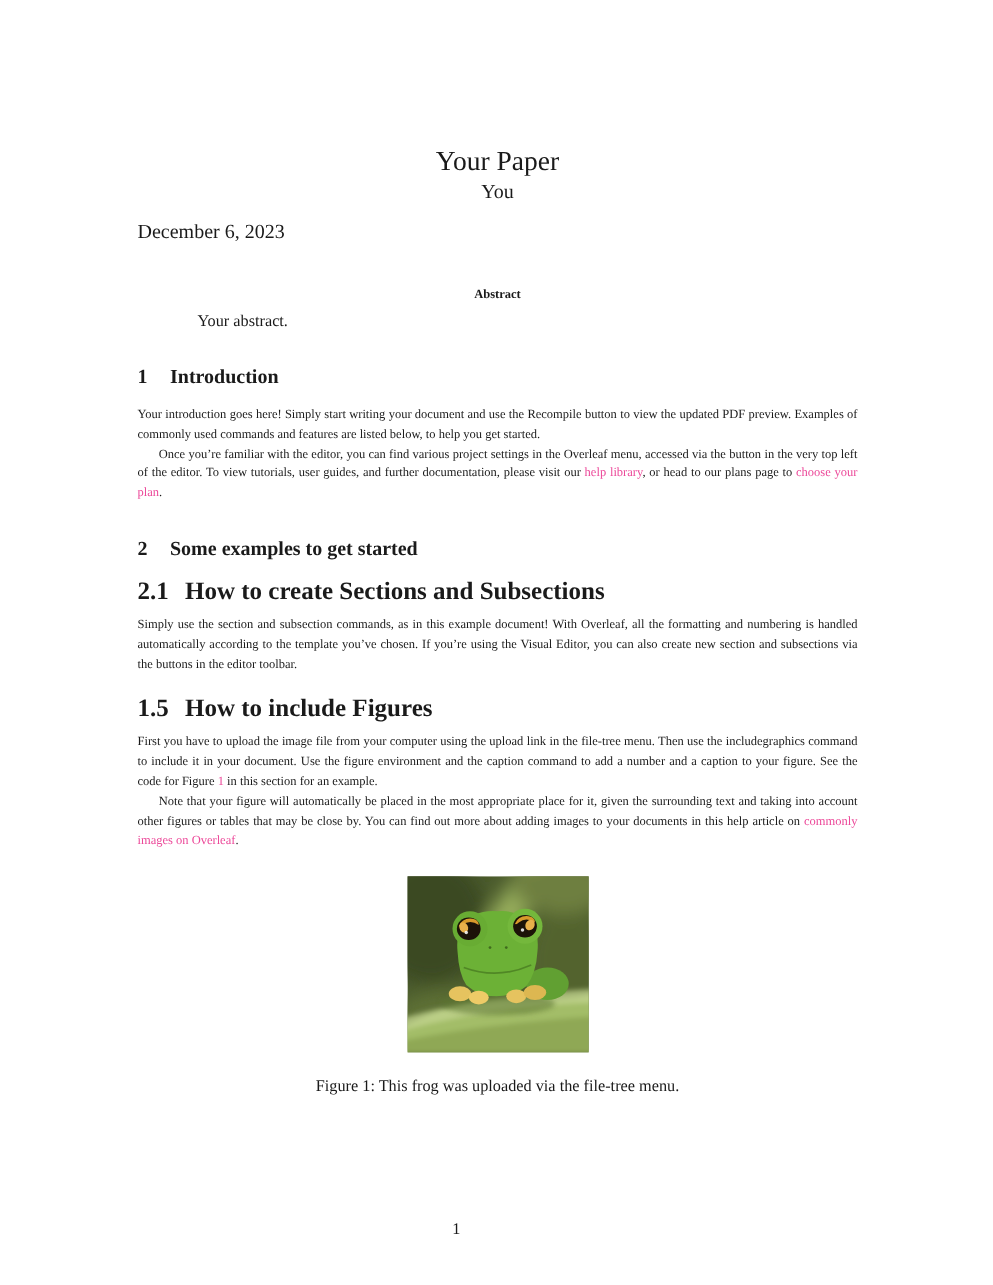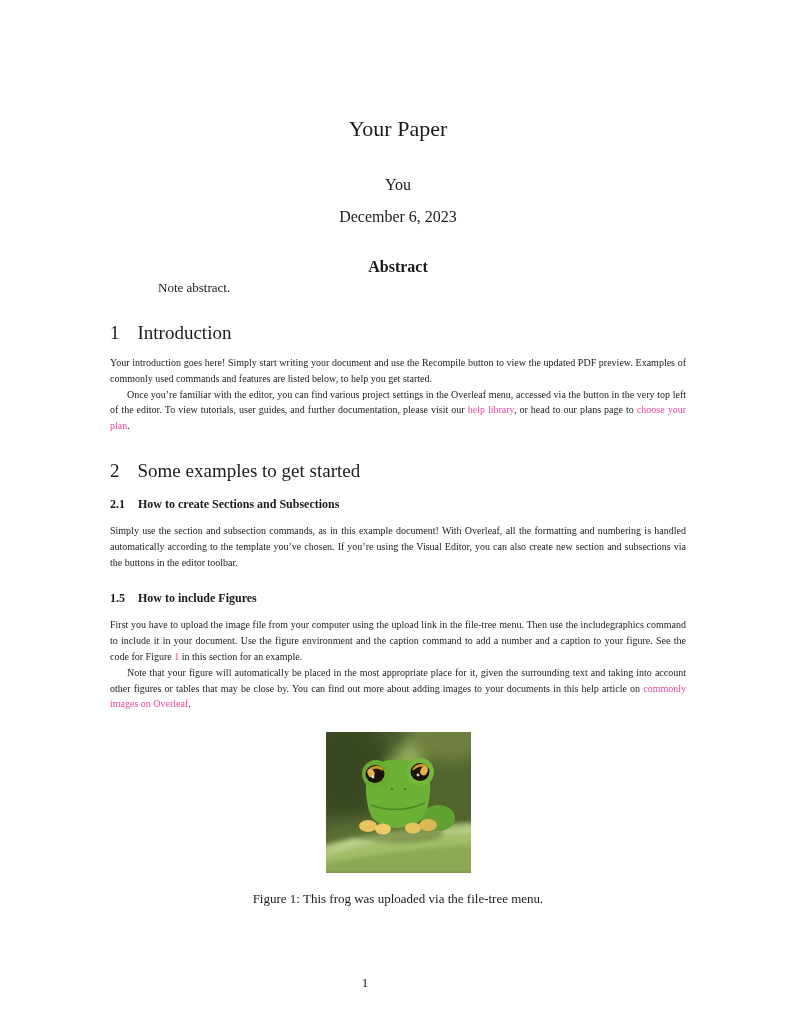--- a/index.html
+++ b/index.html
@@ -19,53 +19,52 @@
     width: 576px;
   }
   .doc-title {
     margin: 116px 0 0 0;
     font-size: 22px;
     font-weight: 400;
     text-align: center;
     line-height: 26px;
   }
   .doc-author {
-    margin-top: 33px;
+    margin-top: 2px;
     font-size: 16px;
     text-align: center;
     line-height: 19px;
   }
   .doc-date {
     margin-top: 13px;
     font-size: 16px;
-    text-align: center;
     line-height: 19px;
   }
   .abstract-heading {
     margin-top: 32px;
-    font-size: 16px;
+    font-size: 10px;
     font-weight: 700;
     text-align: center;
     line-height: 17px;
   }
   .abstract-body {
     margin: 5px 48px 0 48px;
     font-size: 13px;
     line-height: 16px;
   }
   h2.sec {
     margin: 25px 0 0 0;
-    font-size: 19px;
-    font-weight: 400;
+    font-size: 16px;
+    font-weight: 700;
     line-height: 23px;
   }
   h2.sec .sec-num { display: inline-block; margin-right: 18px; }
   h3.subsec {
     margin: 13px 0 0 0;
-    font-size: 12px;
+    font-size: 20px;
     font-weight: 700;
     line-height: 19px;
   }
   h3.subsec.spaced { margin-top: 19px; }
   h3.subsec .sec-num { display: inline-block; margin-right: 13px; }
   p.body-par {
     margin: 0;
     font-size: 10px;
     line-height: 15.8px;
     text-align: justify;
@@ -106,21 +105,21 @@
 <body>
 
 <div class="page">
   <div class="content">
 
     <h1 class="doc-title">Your Paper</h1>
     <div class="doc-author">You</div>
     <div class="doc-date">December 6, 2023</div>
 
     <div class="abstract-heading">Abstract</div>
-    <div class="abstract-body">Note abstract.</div>
+    <div class="abstract-body">Your abstract.</div>
 
     <h2 class="sec"><span class="sec-num">1</span><span>Introduction</span></h2>
 
     <p class="body-par first">Your introduction goes here! Simply start writing your document and use the Recompile button to view the updated PDF preview. Examples of commonly used commands and features are listed below, to help you get started.</p>
 
     <p class="body-par indent"><span>Once you’re familiar with the editor, you can find various project settings in the Overleaf menu, accessed via the button in the very top left of the editor. To view tutorials, user guides, and further documentation, please visit our </span><a class="doc-link">help library</a><span>, or head to our plans page to </span><a class="doc-link">choose your plan</a><span>.</span></p>
 
     <h2 class="sec"><span class="sec-num">2</span><span>Some examples to get started</span></h2>
 
     <h3 class="subsec"><span class="sec-num">2.1</span><span>How to create Sections and Subsections</span></h3>

